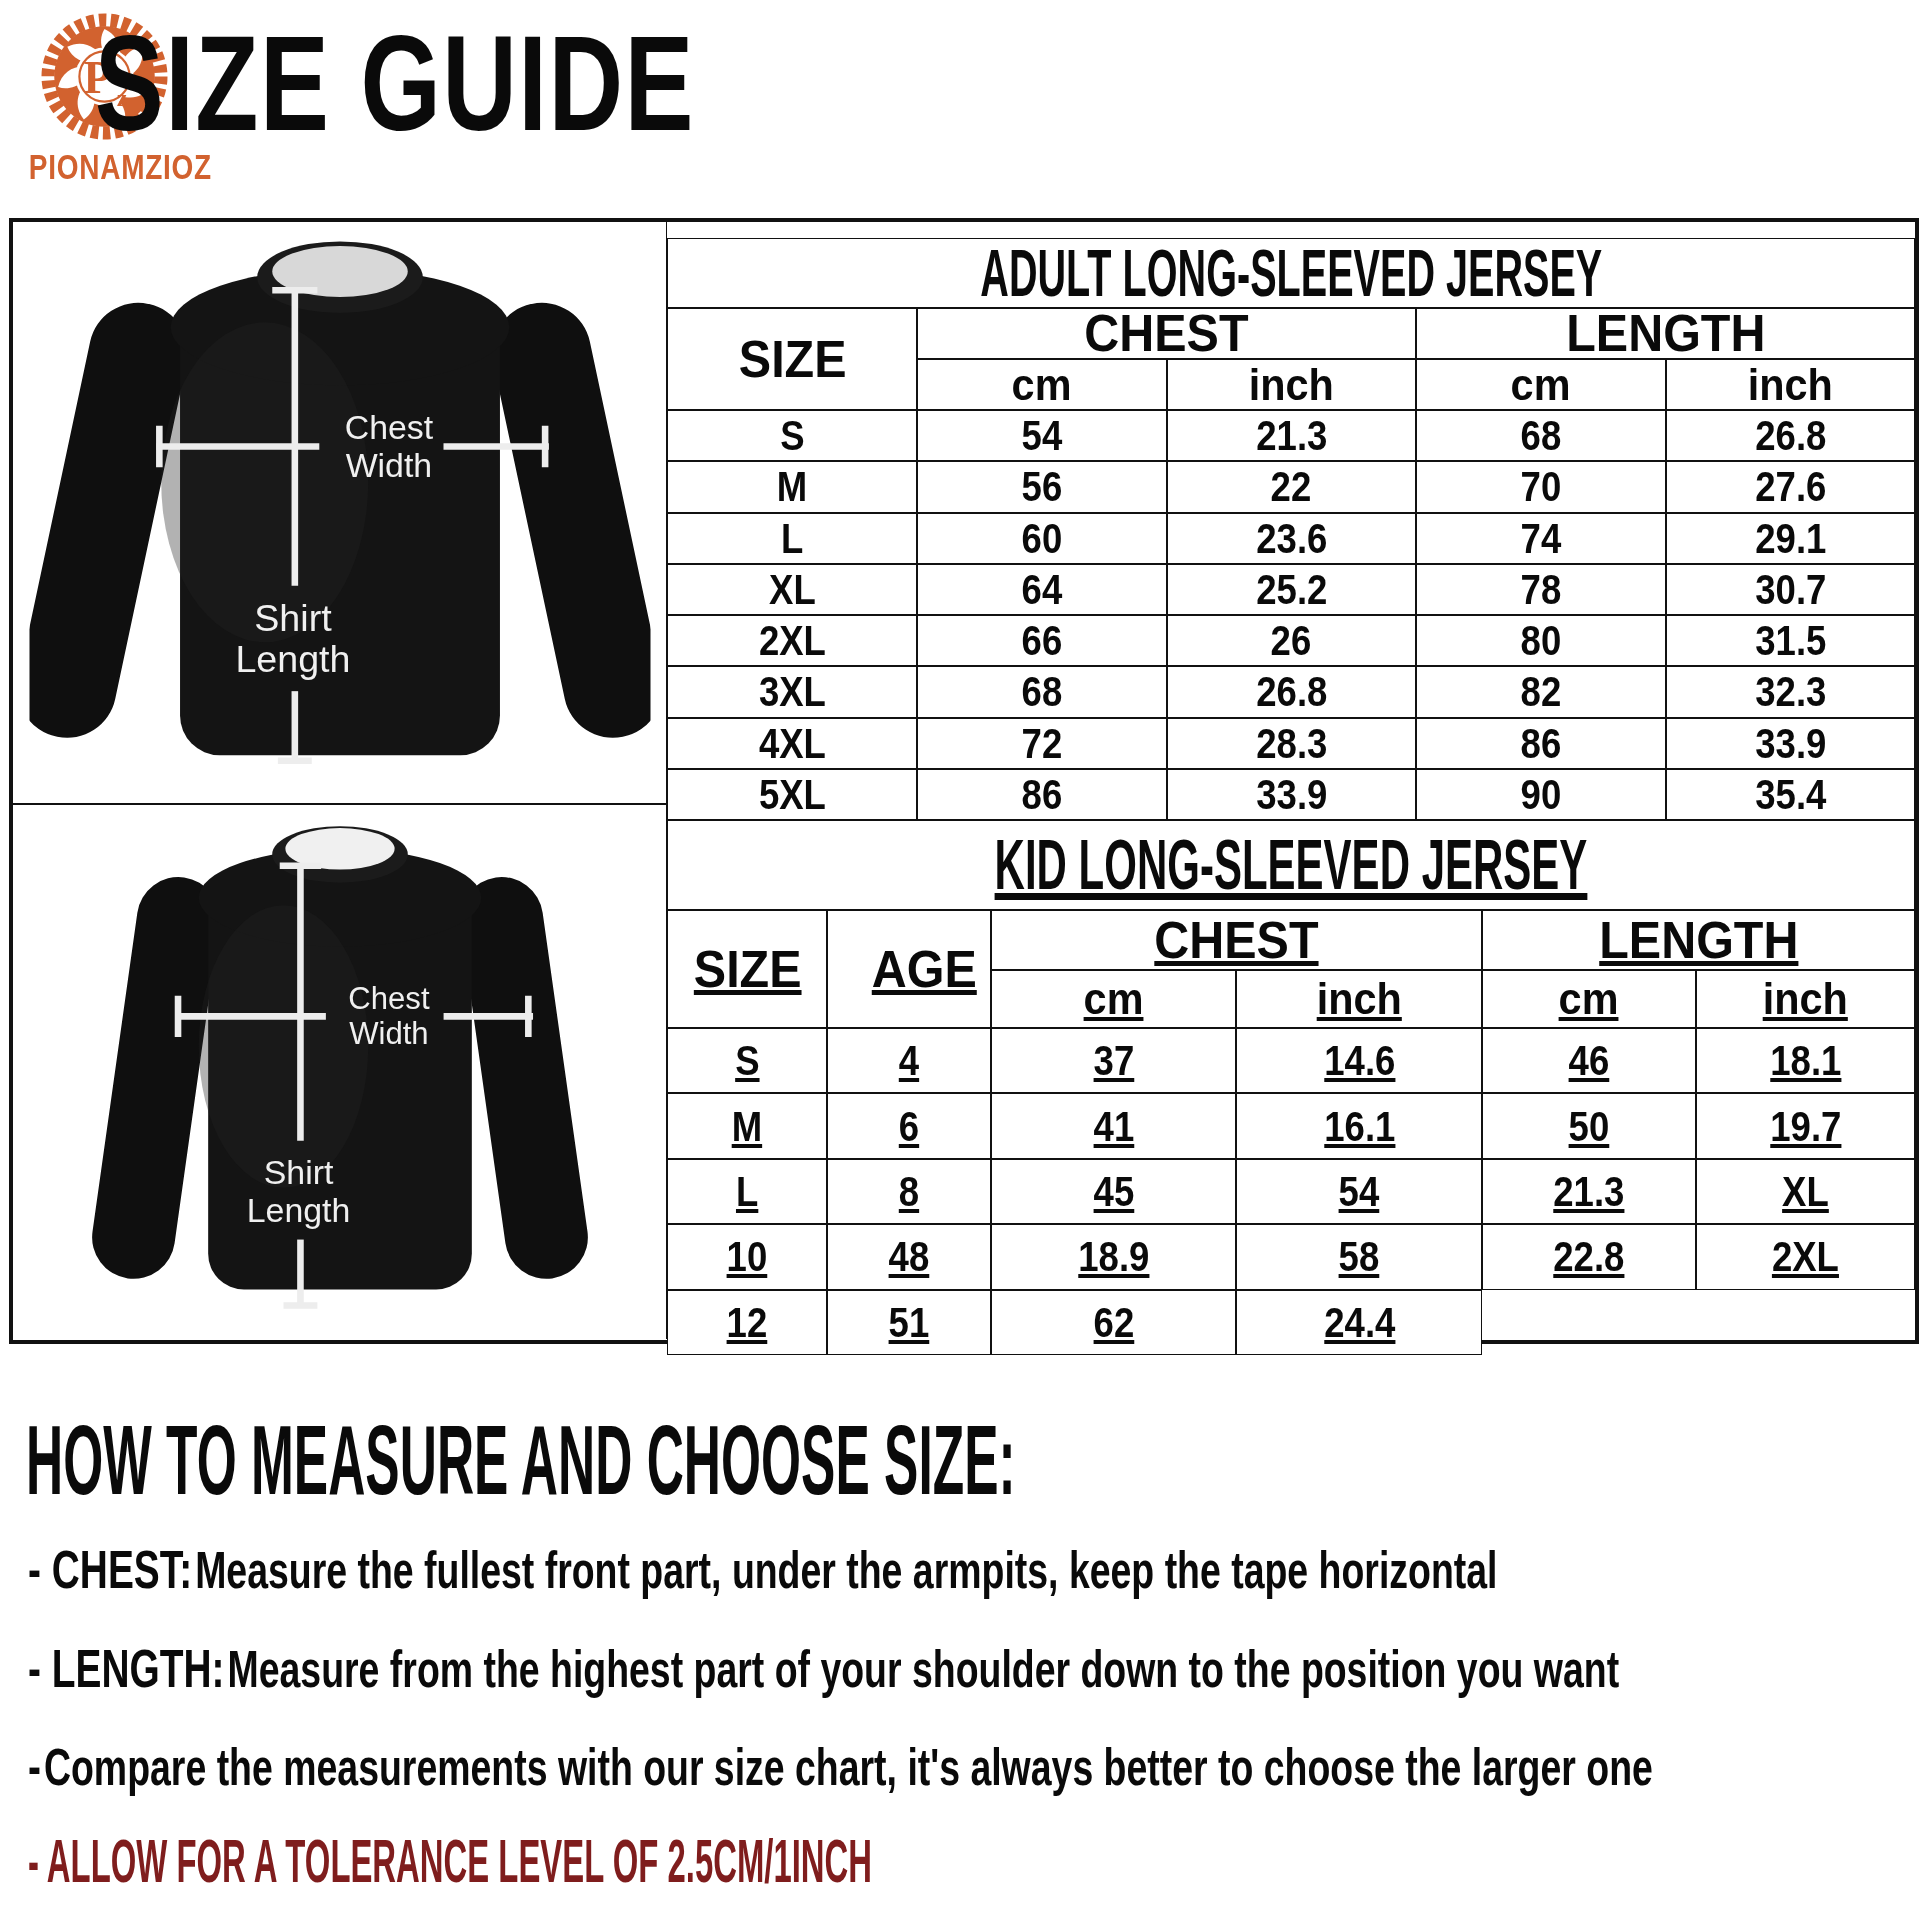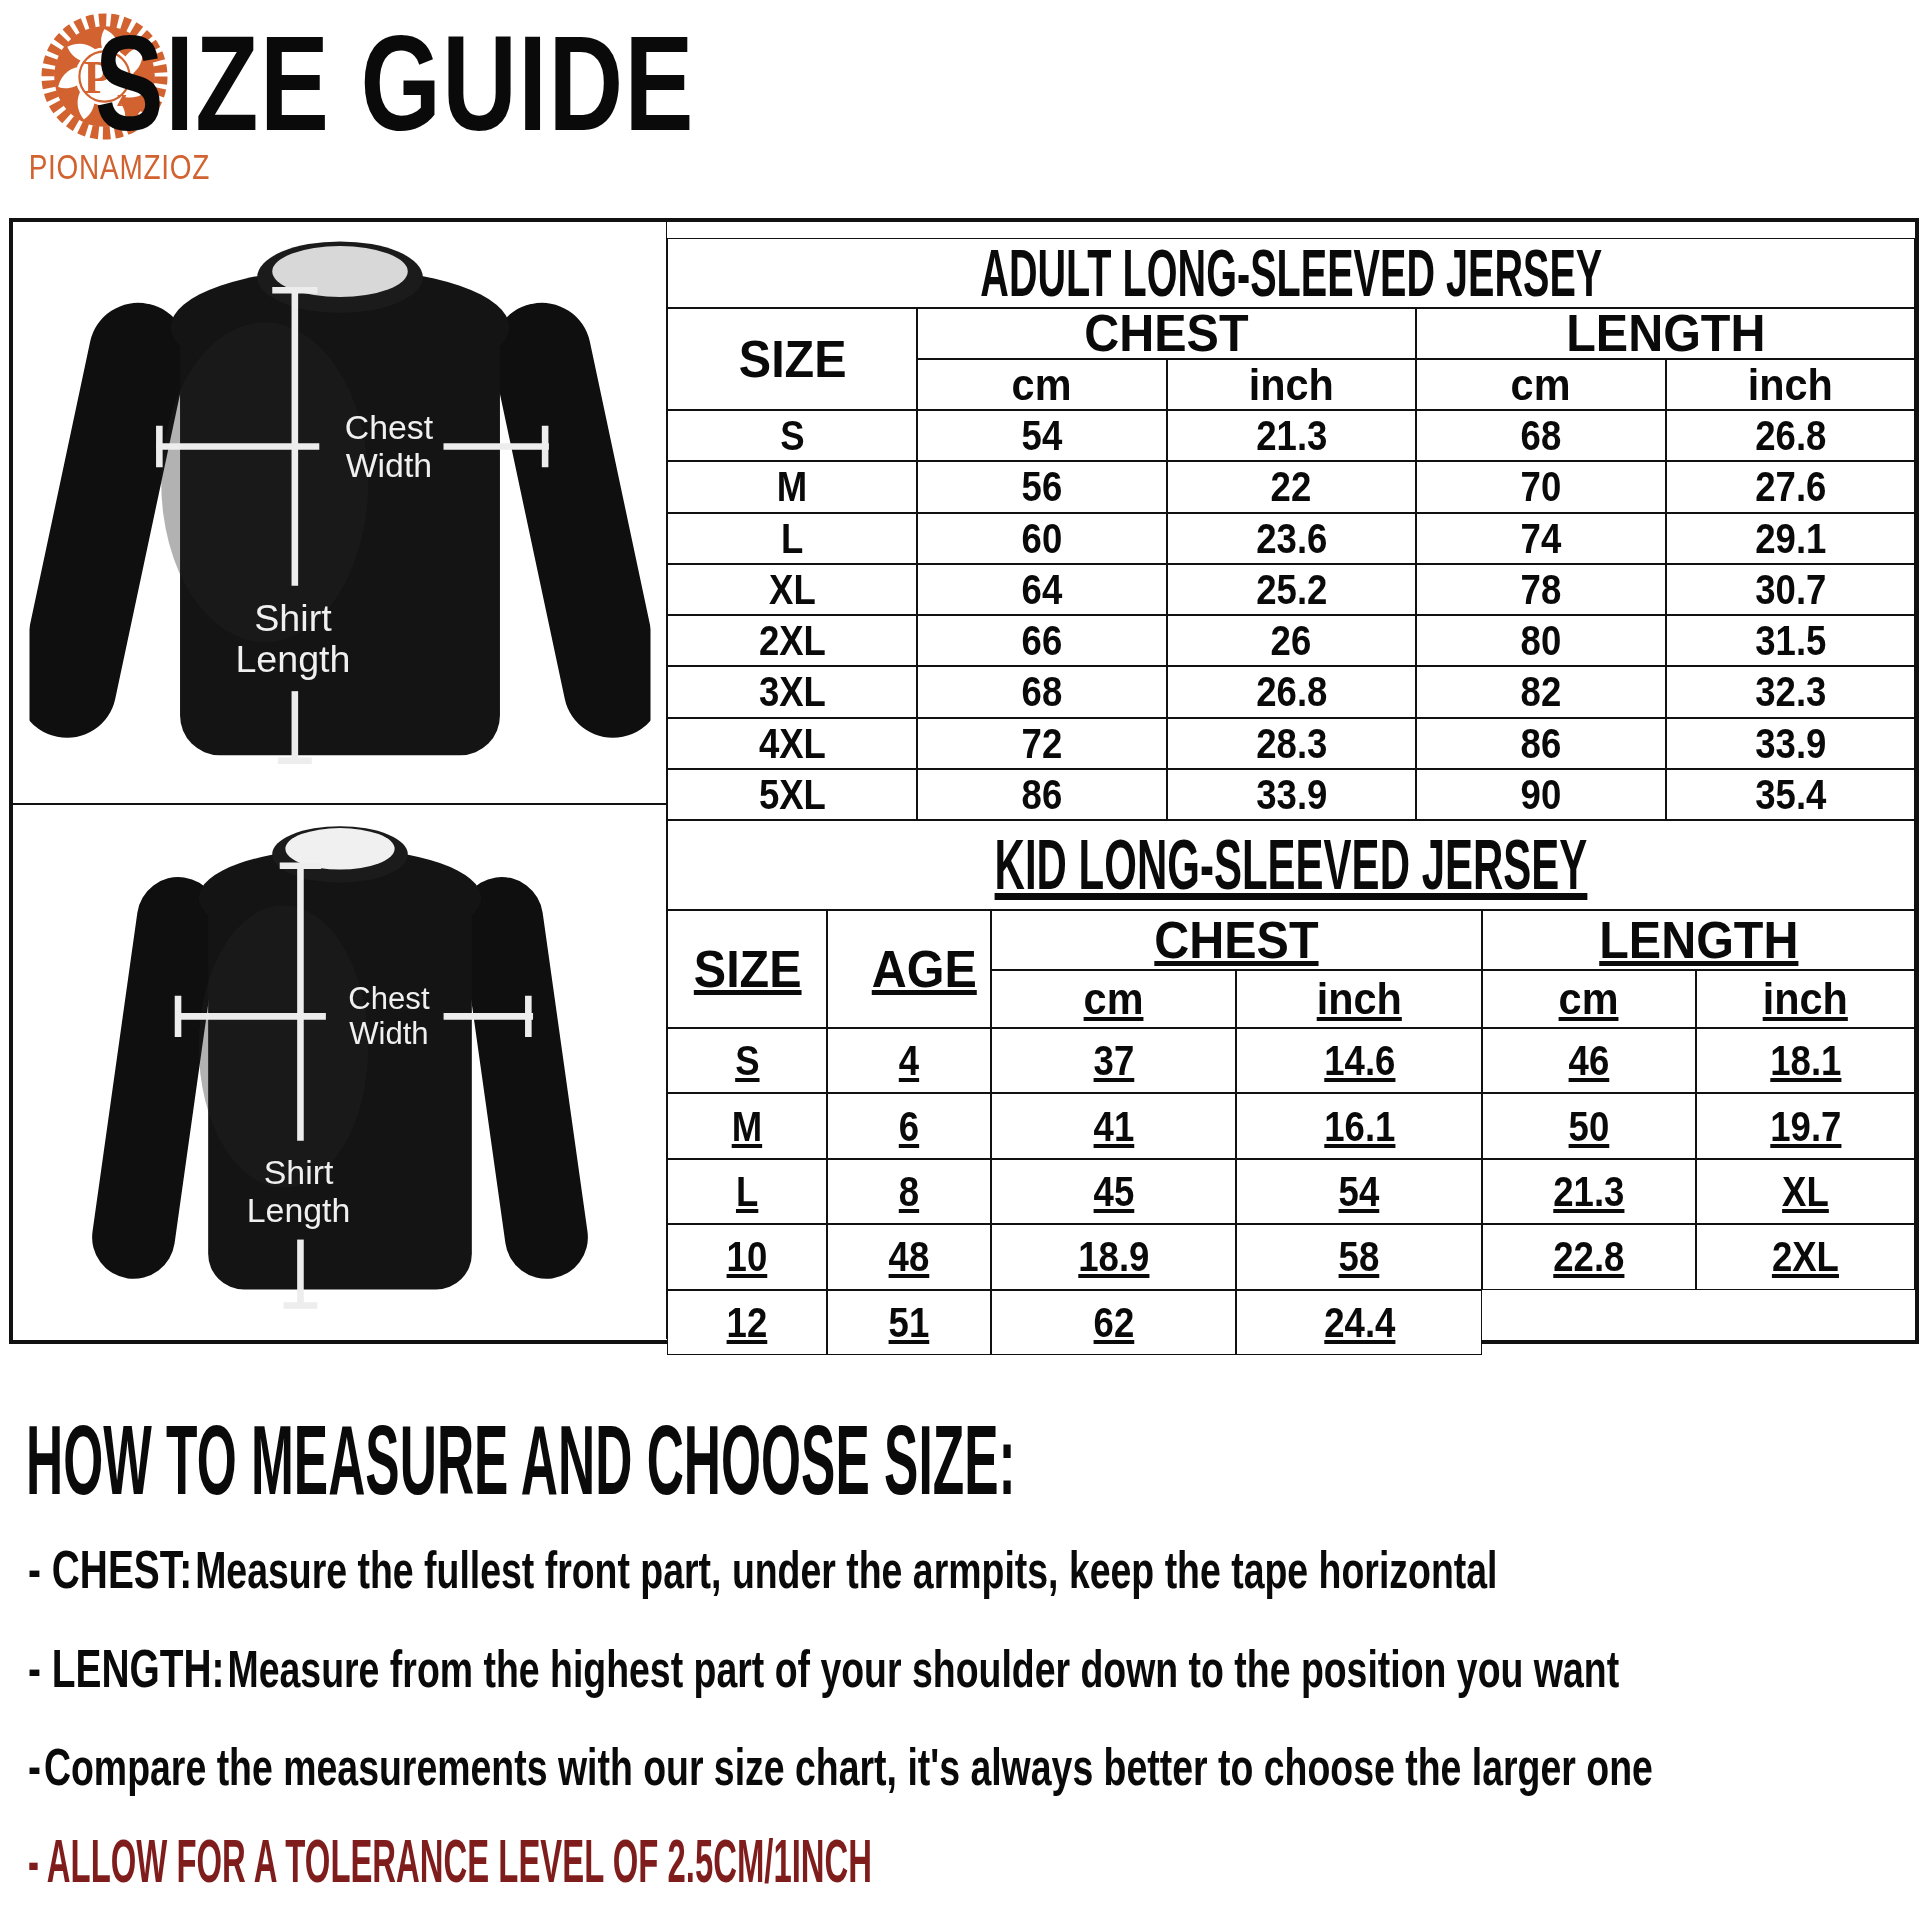--- a/index.html
+++ b/index.html
@@ -7,21 +7,21 @@
   body { width:1928px; height:1928px; font-family:"Liberation Sans", sans-serif; color:#0a0a0a; }
   .canvas { position:relative; width:1928px; height:1928px; background:#fff; overflow:hidden; }
 
   
   .cn  { display:inline-block; white-space:nowrap; transform:scaleX(var(--sx,.82)); transform-origin:center center; }
   .cnl { display:inline-block; white-space:nowrap; transform:scaleX(var(--sx,.82)); transform-origin:left center; }
 
   
   .logo-gear { position:absolute; left:34px; top:5.6px; width:141px; height:141px; }
   .brand-name { position:absolute; left:5.6px; top:147px; width:211px; text-align:right;
-                color:#d2622f; font-weight:normal; font-size:35px; letter-spacing:0.9px; }
+                color:#d2622f; font-weight:bold; font-size:35px; letter-spacing:0.9px; }
   .page-title { position:absolute; left:0; right:0; top:15px; text-align:left; font-weight:bold; }
   .page-title .cn { --sx:.76; font-size:136px; letter-spacing:1.9px; line-height:1; }
 
   
   .board { position:absolute; left:9.4px; top:218px; width:1910px; height:1126px; border:4.7px solid #111; background:#fff; }
   .left-col  { position:absolute; left:0; top:0; width:654px; height:100%; }
   .right-col { position:absolute; left:654px; top:0; right:0; height:100%;margin-top:16px; }
 
   .shirt-cell { position:relative; width:100%; overflow:hidden; background:#fff; }
   .adult-shirt-cell { height:582px; border-right:1.9px solid #111; border-bottom:1.9px solid #111; }

